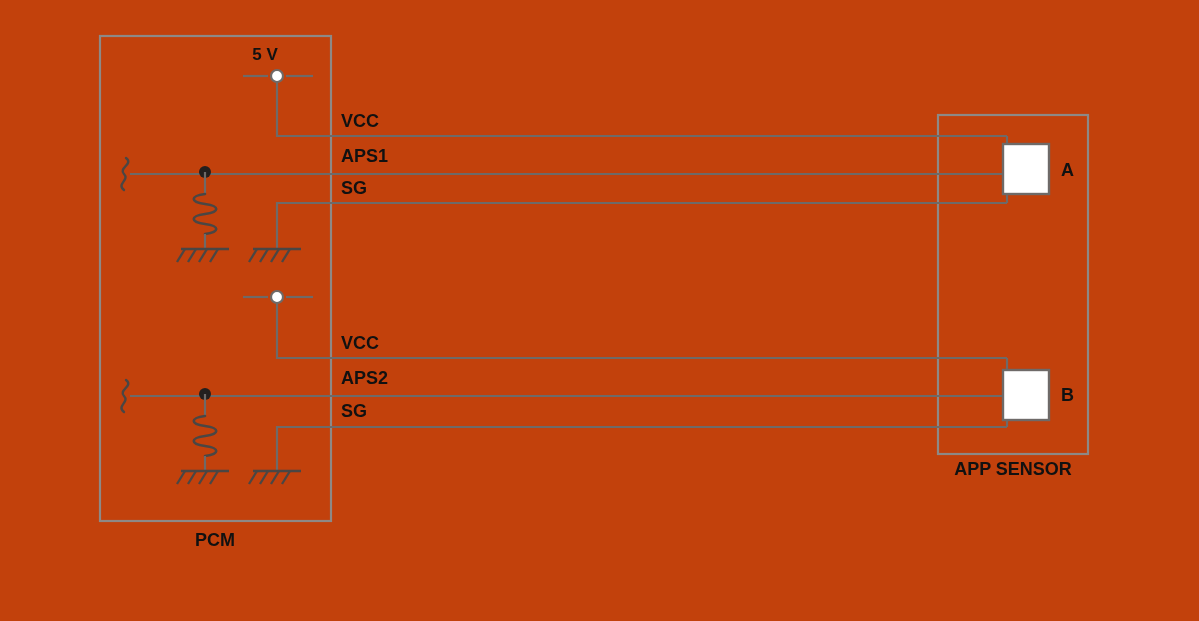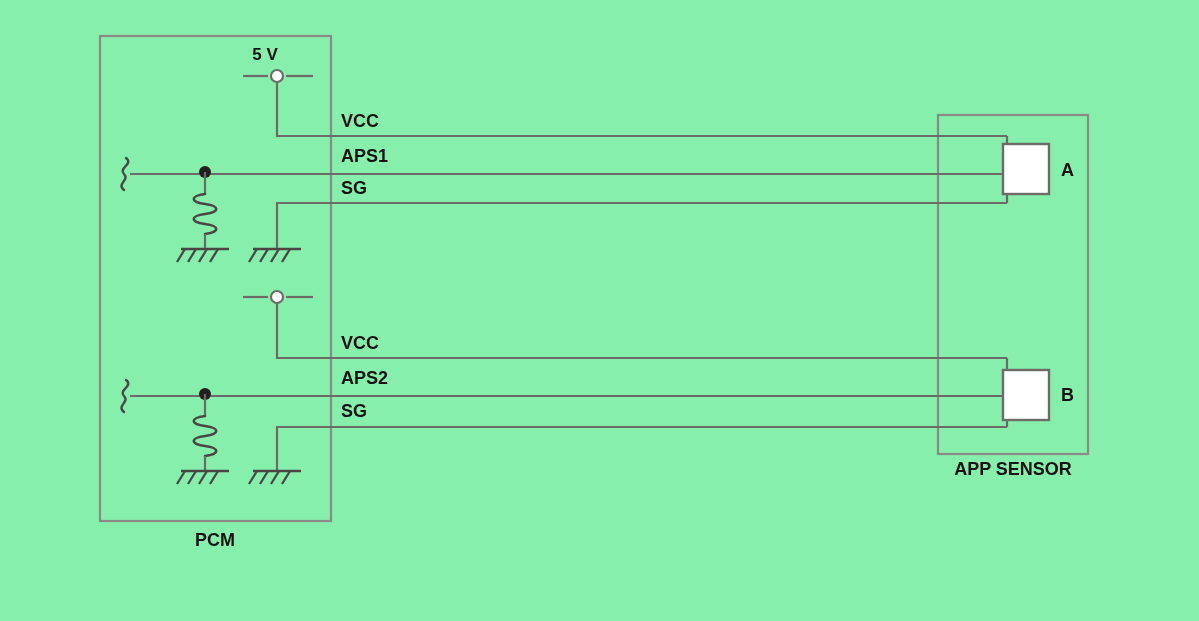--- a/index.html
+++ b/index.html
@@ -10,21 +10,21 @@
   body {
     width: 1199px;
     height: 621px;
     font-family: "Liberation Sans", sans-serif;
     overflow: hidden;
   }
   #diagram-root {
     position: relative;
     width: 1199px;
     height: 621px;
-    background: #86efac;
+    background: #c2410c;
   }
   svg.schematic {
     display: block;
     width: 1199px;
     height: 621px;
   }
   .wire {
     stroke: #6e6a68;
     stroke-width: 2.2;
     fill: none;

